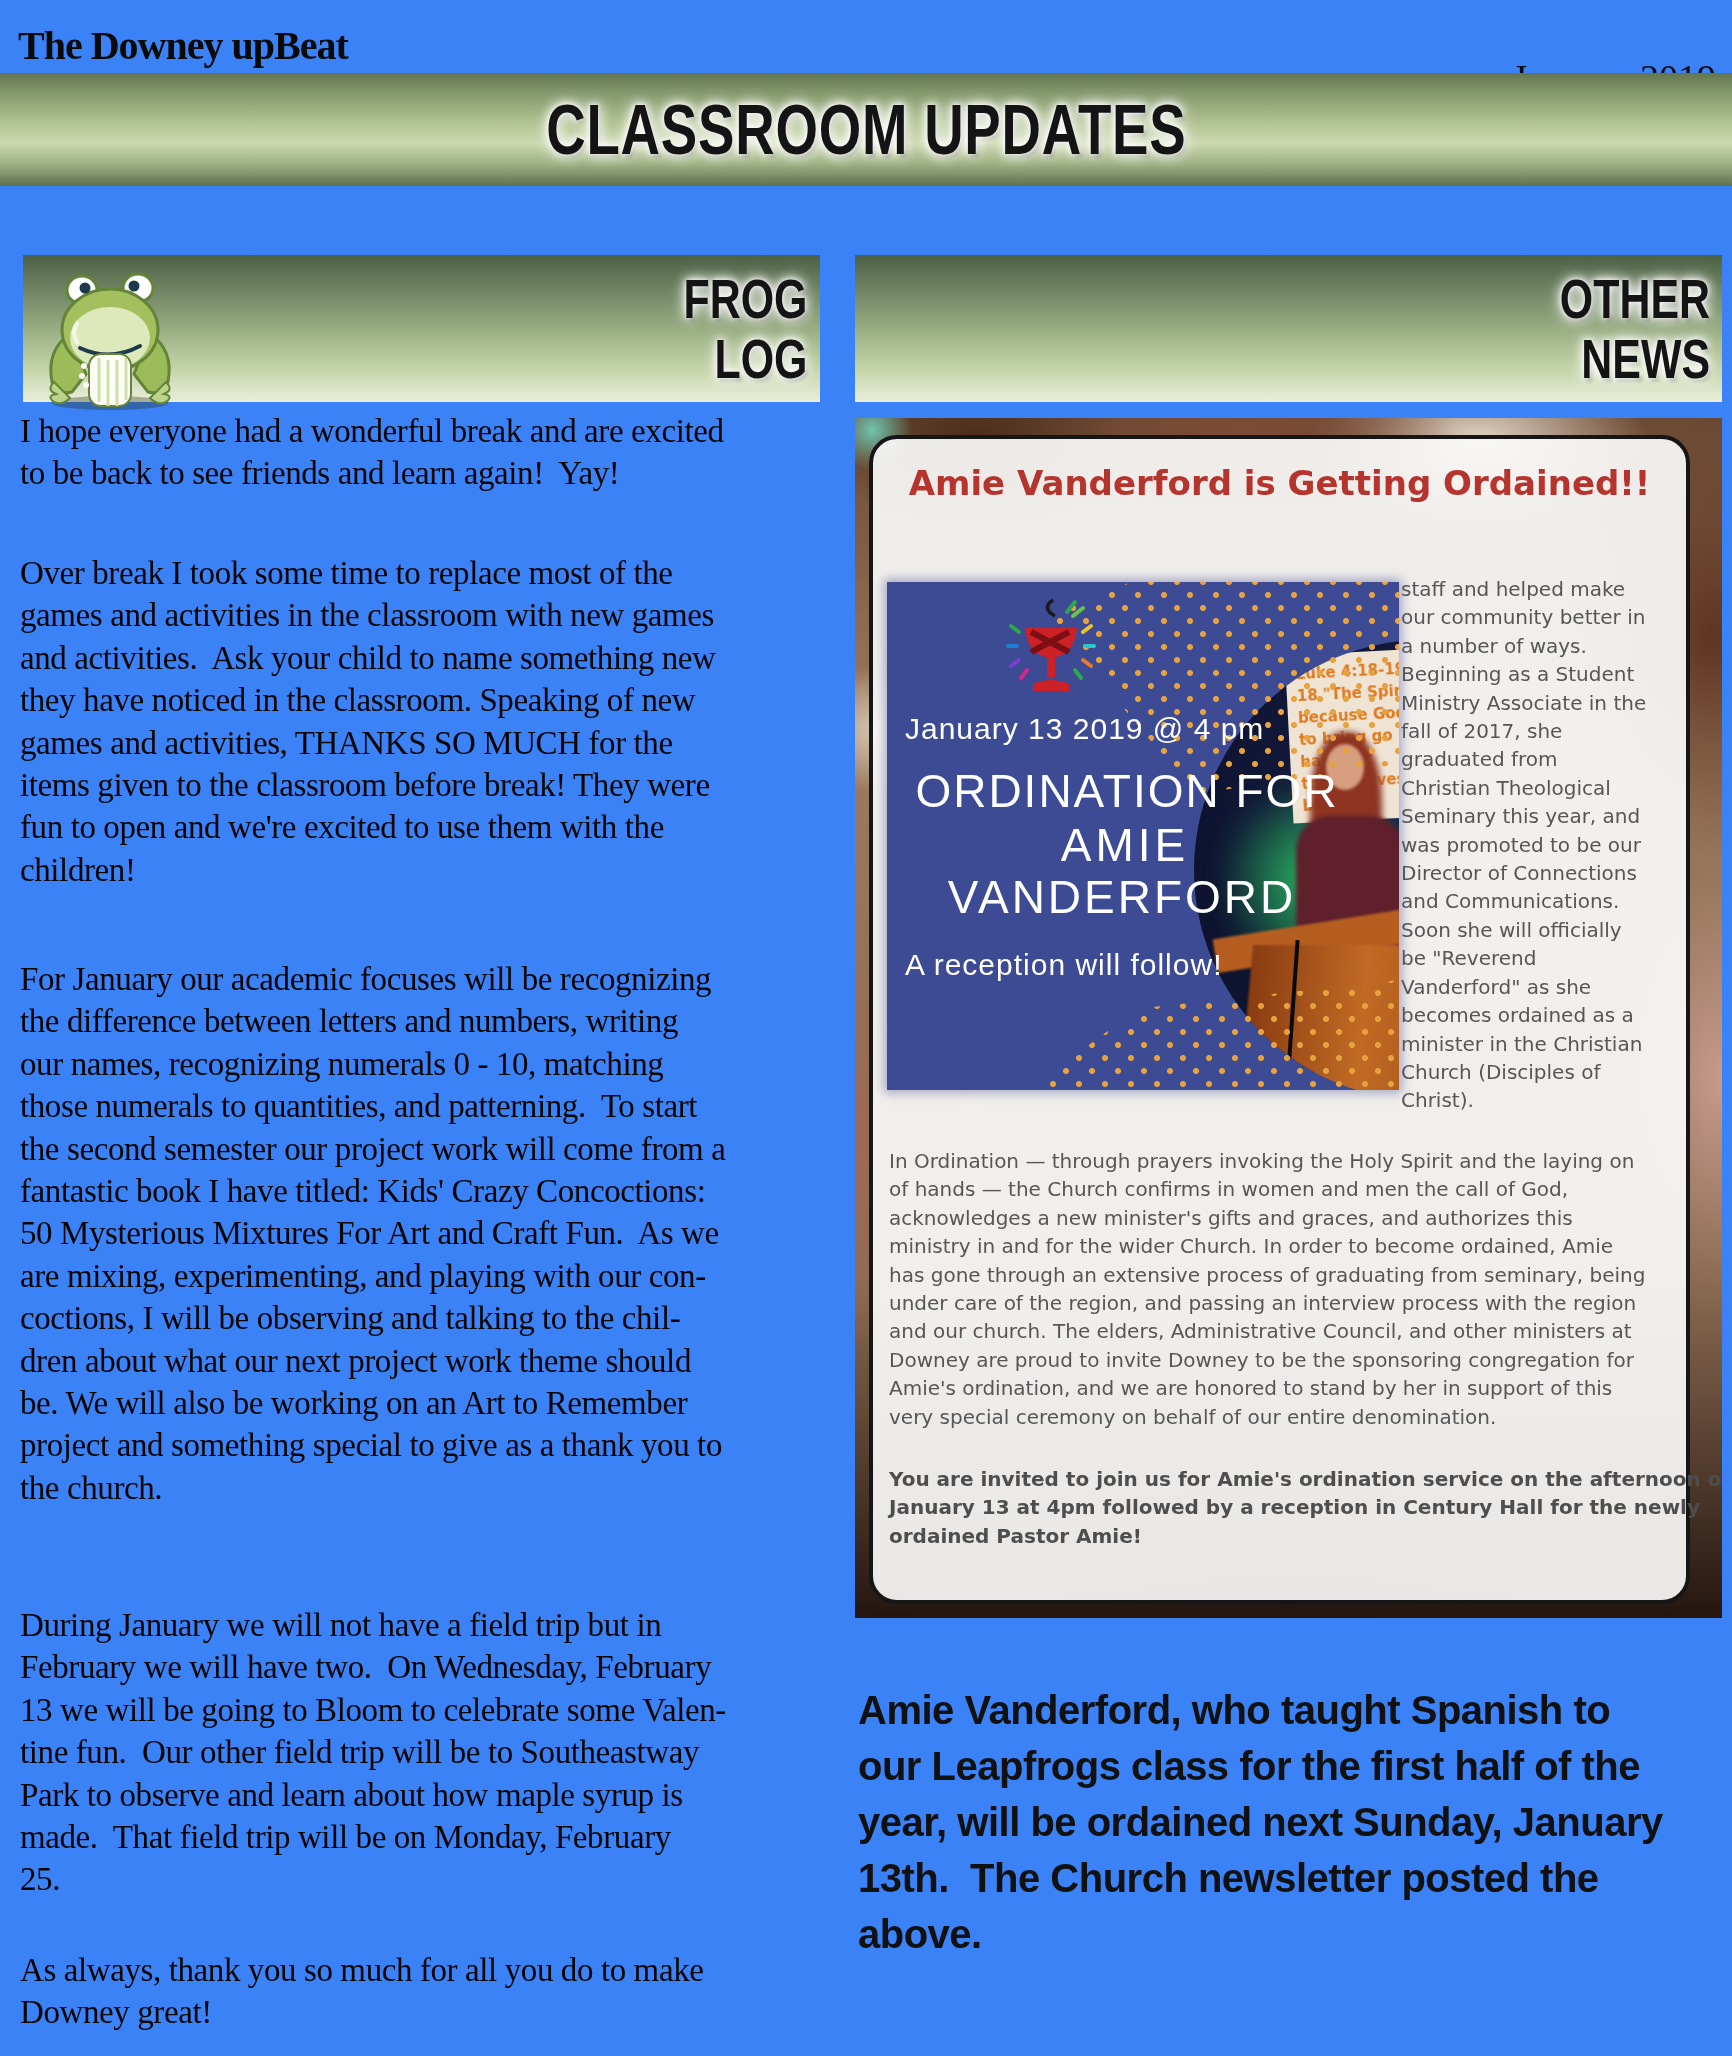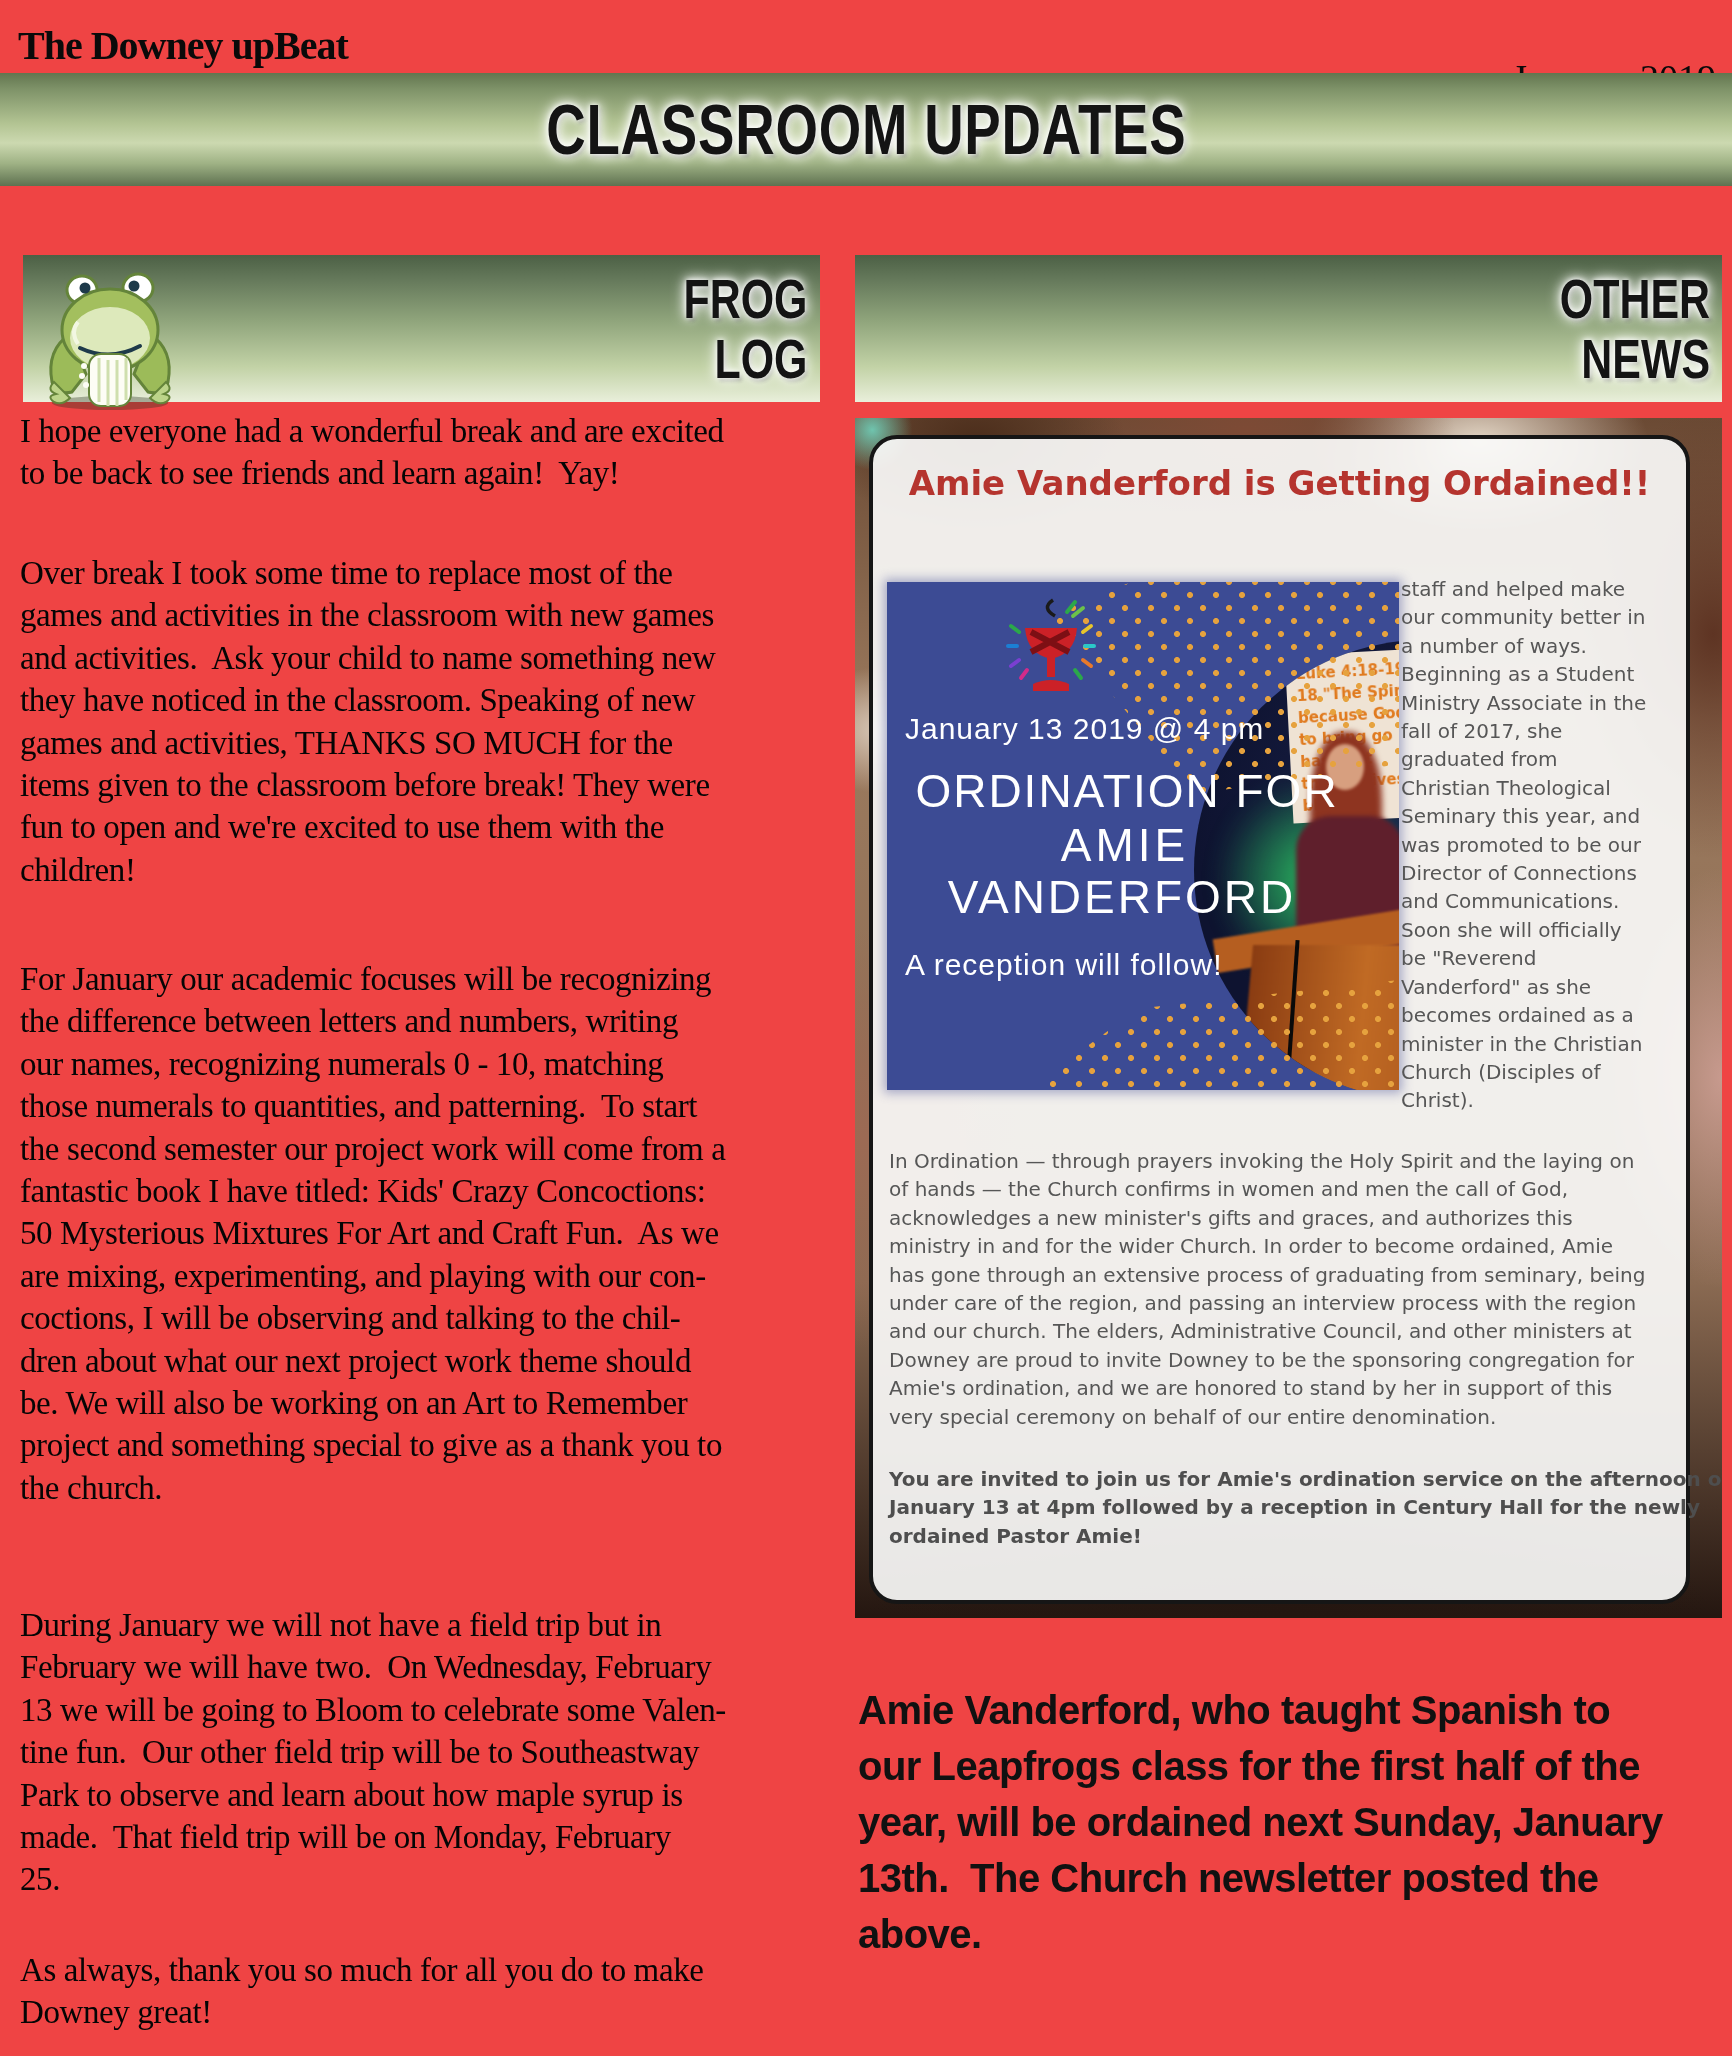--- a/index.html
+++ b/index.html
@@ -1,16 +1,16 @@
 <!DOCTYPE html>
 <html><head>
 <meta charset="utf-8">
 <style>
   html,body{margin:0;padding:0;background:#ffffff;}
-  #page{position:relative;width:1732px;height:2056px;background:#ef4444;overflow:hidden;
+  #page{position:relative;width:1732px;height:2056px;background:#3b82f6;overflow:hidden;
         font-family:"Liberation Serif",serif;color:#000;}
 
   
   .masthead-title{position:absolute;left:18px;top:22px;font-size:40px;font-weight:bold;
                   font-family:"Liberation Serif",serif;color:#0a0a0a;letter-spacing:-1px;}
   .masthead-date{position:absolute;right:16px;top:28px;font-size:38px;
                  font-family:"Liberation Serif",serif;color:#0a0a0a;margin-top:28px;}
 
   
   .main-banner{position:absolute;left:0;top:73px;width:1732px;height:113px;

